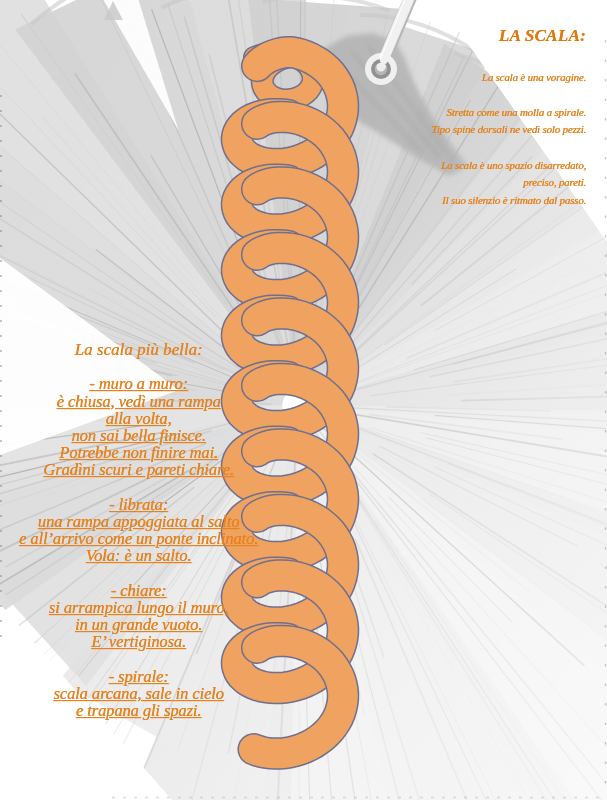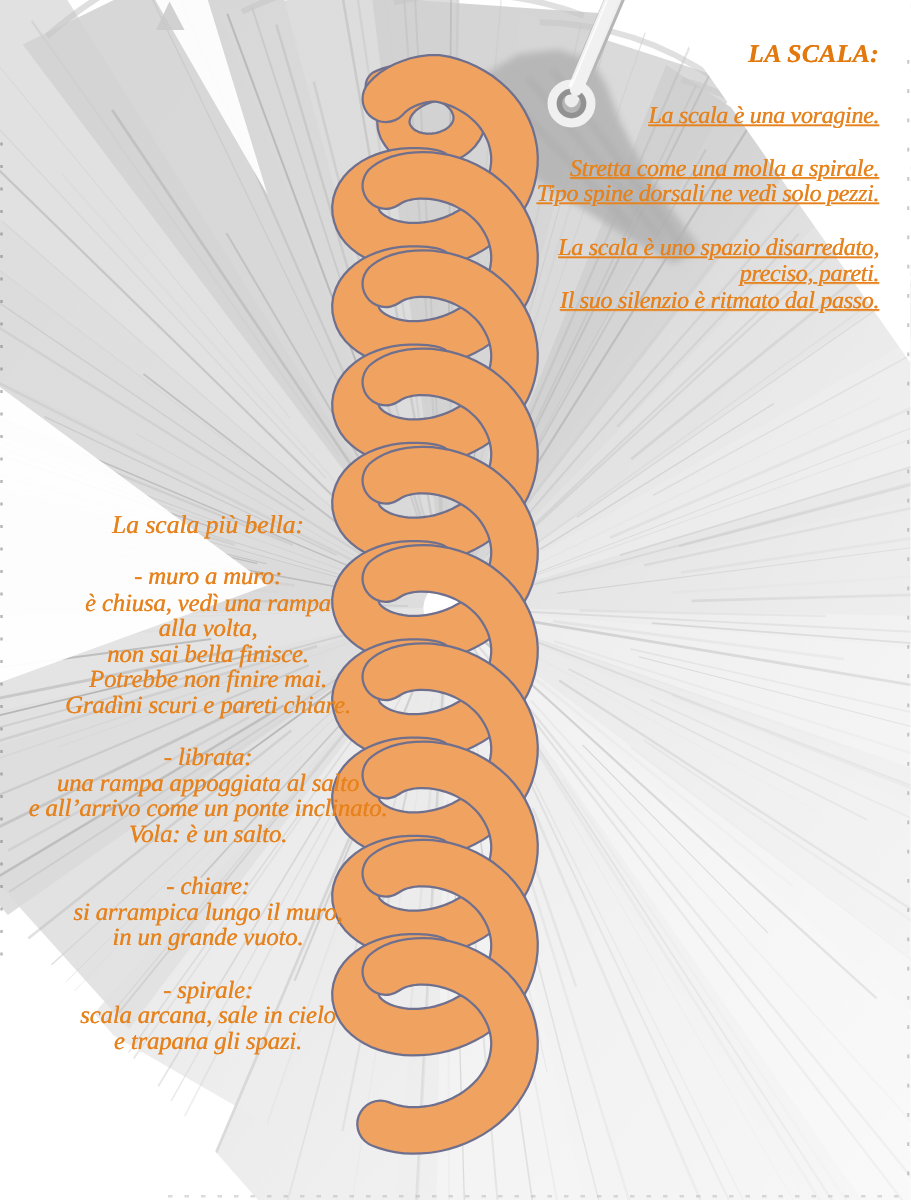--- a/index.html
+++ b/index.html
@@ -7,26 +7,26 @@
     position:relative;width:607px;height:800px;overflow:hidden;background:#fff;
     font-family:"Liberation Serif", serif;
   }
   #art{position:absolute;left:0;top:0;width:607px;height:800px;display:block;}
   .poem{position:absolute;font-style:italic;color:var(--text-orange,#e6831e);
         text-shadow:0.3px 0.2px 0 currentColor;}
   .poem p{margin:0;}
   .right-block{top:27px;right:21px;text-align:right;}
   .right-block .title{color:var(--title-orange,#e2790f);font-weight:bold;font-size:17px;
                       line-height:17.6px;letter-spacing:.3px;margin:0 0 24px 0;}
-  .right-block p{font-size:16px;line-height:17.6px;letter-spacing:-0.2px;text-decoration:underline;}
+  .right-block p{font-size:11px;line-height:17.6px;letter-spacing:-0.2px;}
   .right-block .stanza{margin:0 0 17.6px 0;}
   .left-block{top:341px;left:19px;text-align:center;}
   .left-block .title{font-size:17px;line-height:17.2px;margin:0 0 17.2px 0;}
   .left-block p{font-size:16.5px;line-height:17.2px;letter-spacing:-0.1px;}
-  .left-block .stanza{margin:0 0 17.2px 0;}
+  .left-block .stanza{margin:0 0 17.2px 0;text-decoration:underline;}
 </style>
 </head>
 <body>
 
 <div class="page">
 
   <svg id="art" xmlns="http://www.w3.org/2000/svg" viewBox="0 0 607 800">
       <defs>
         <filter id="soft" x="-30%" y="-30%" width="160%" height="160%">
           <feGaussianBlur stdDeviation="2.4"></feGaussianBlur>
@@ -314,20 +314,21 @@
     <div class="stanza">
       <p>- librata:</p>
       <p>una rampa appoggiata al salto</p>
       <p>e all’arrivo come un ponte inclinato.</p>
       <p>Vola: è un salto.</p>
     </div>
     <div class="stanza">
       <p>- chiare:</p>
       <p>si arrampica lungo il muro,</p>
       <p>in un grande vuoto.</p>
+      <p>E’ vertiginosa.</p>
     </div>
     <div class="stanza">
       <p>- spirale:</p>
       <p>scala arcana, sale in cielo</p>
       <p>e trapana gli spazi.</p>
     </div>
   </div>
 </div>
 
 </body></html>

